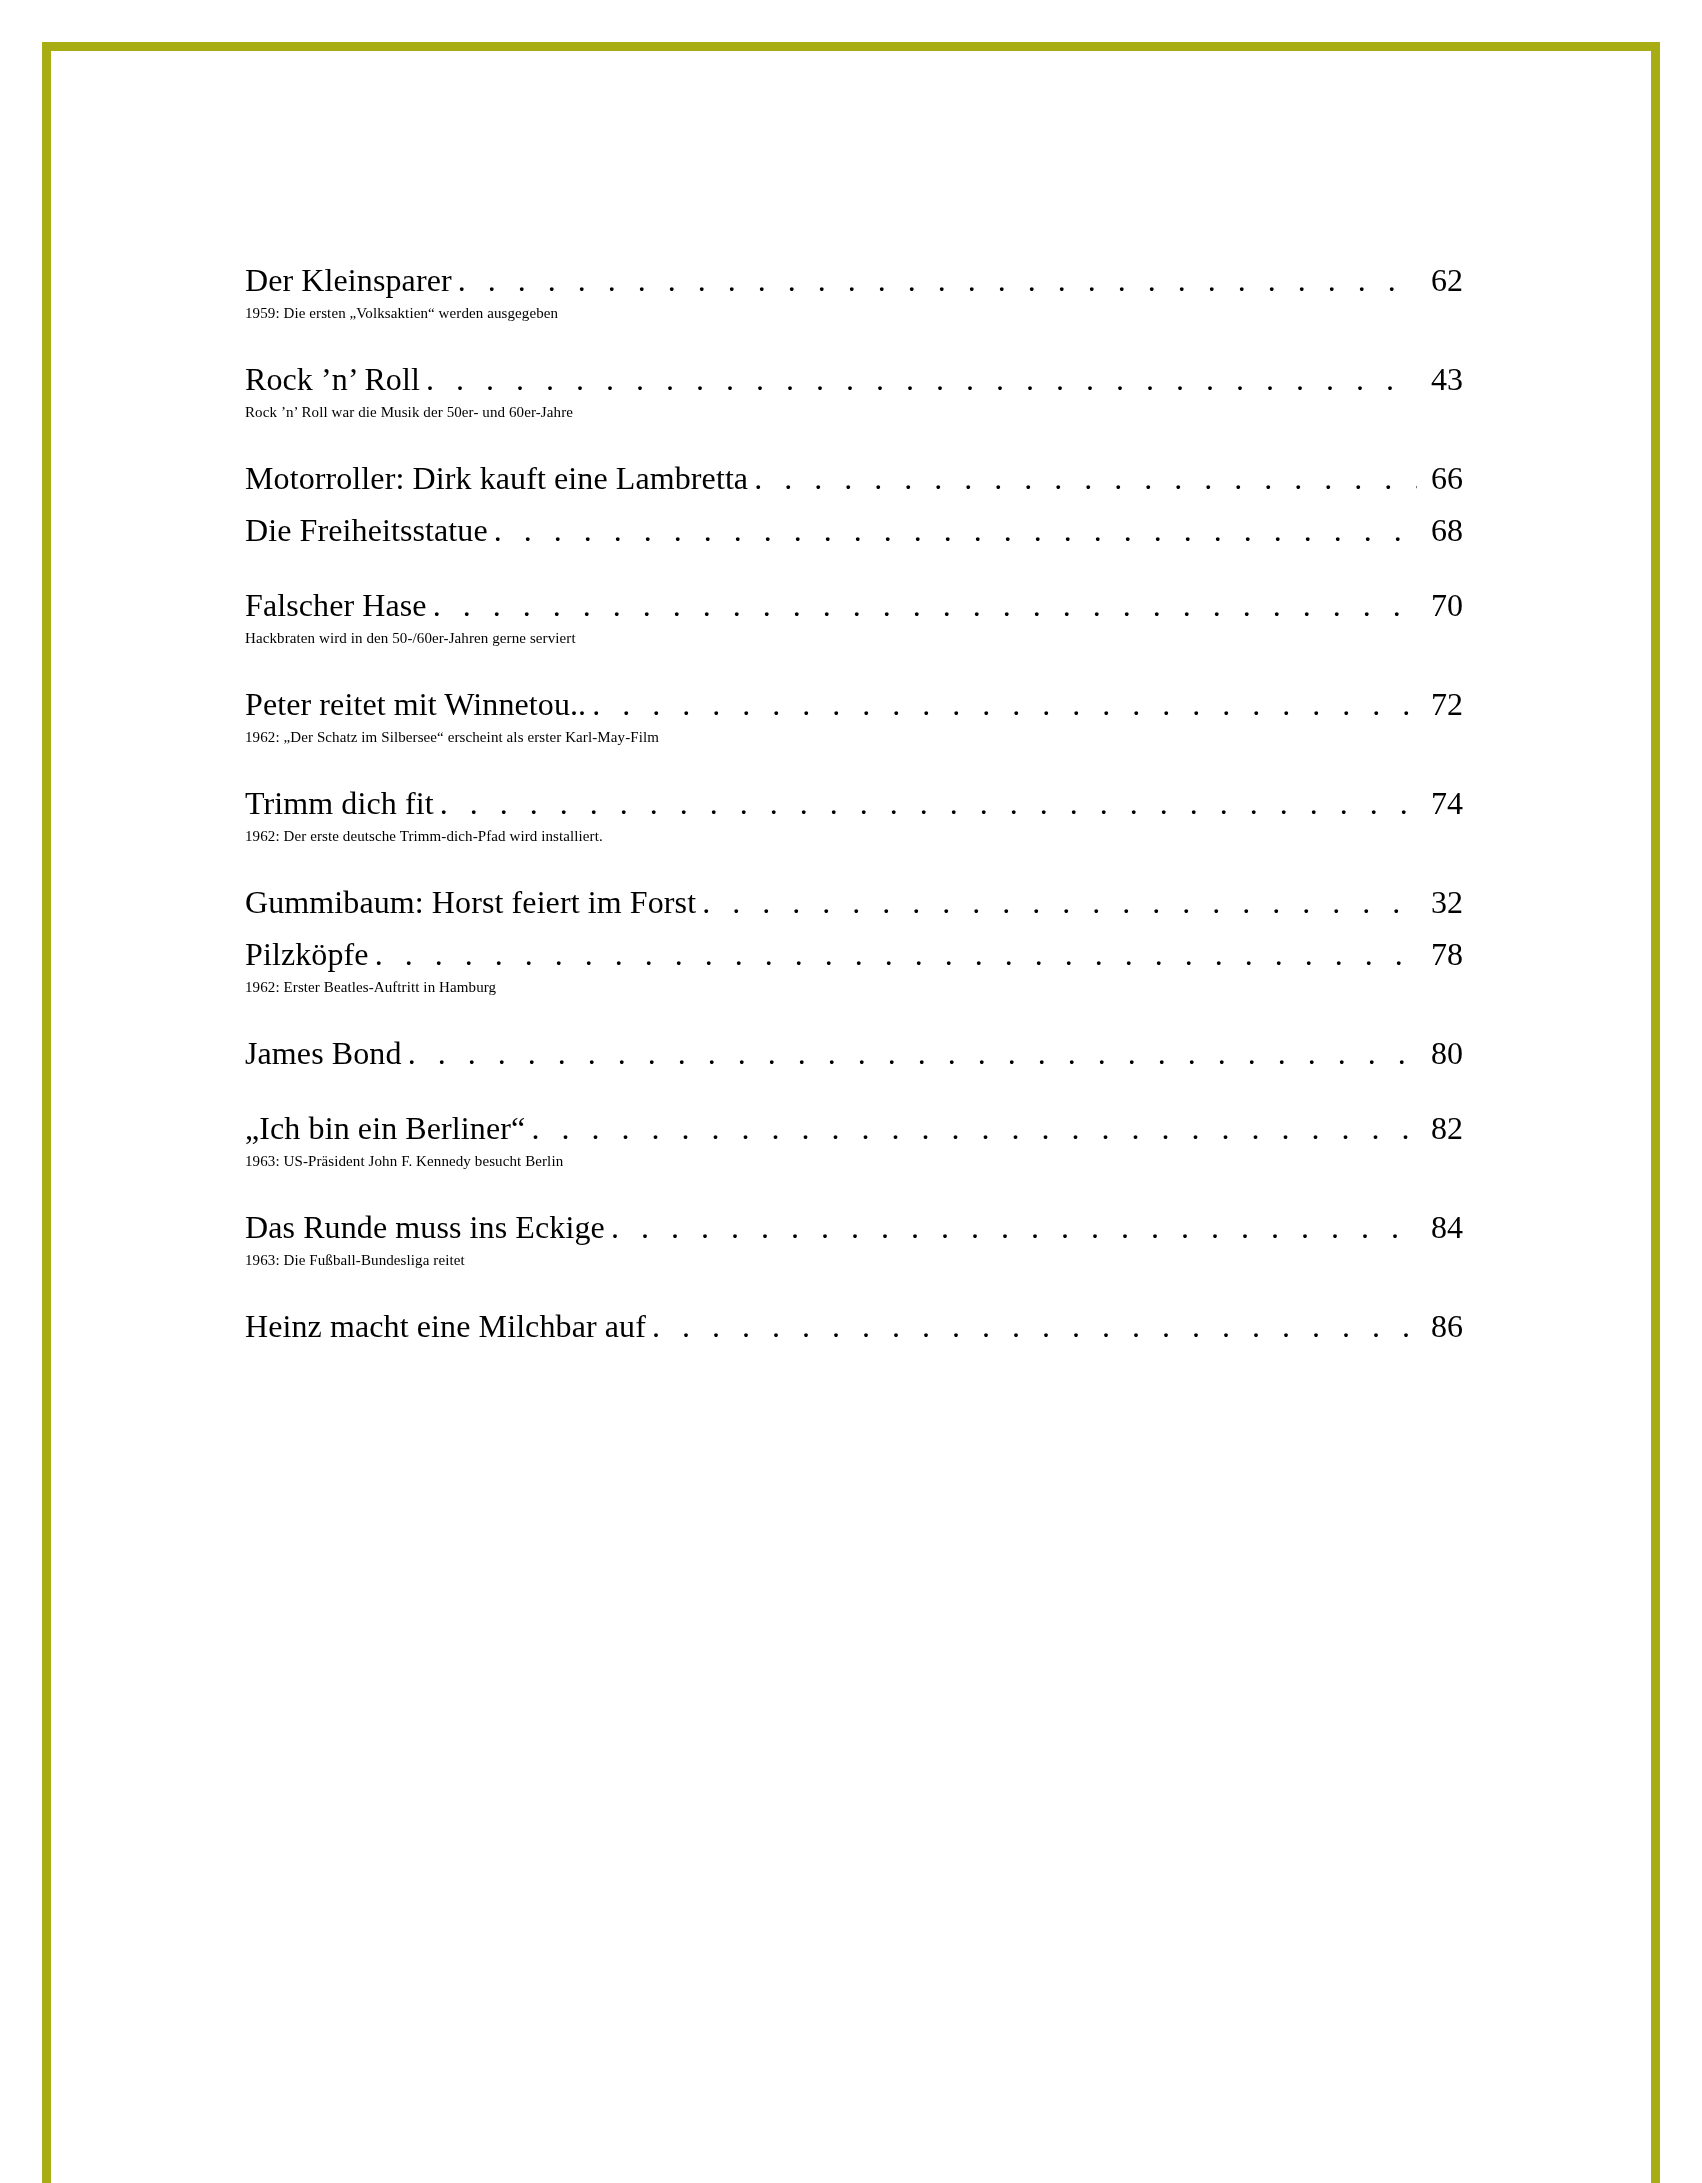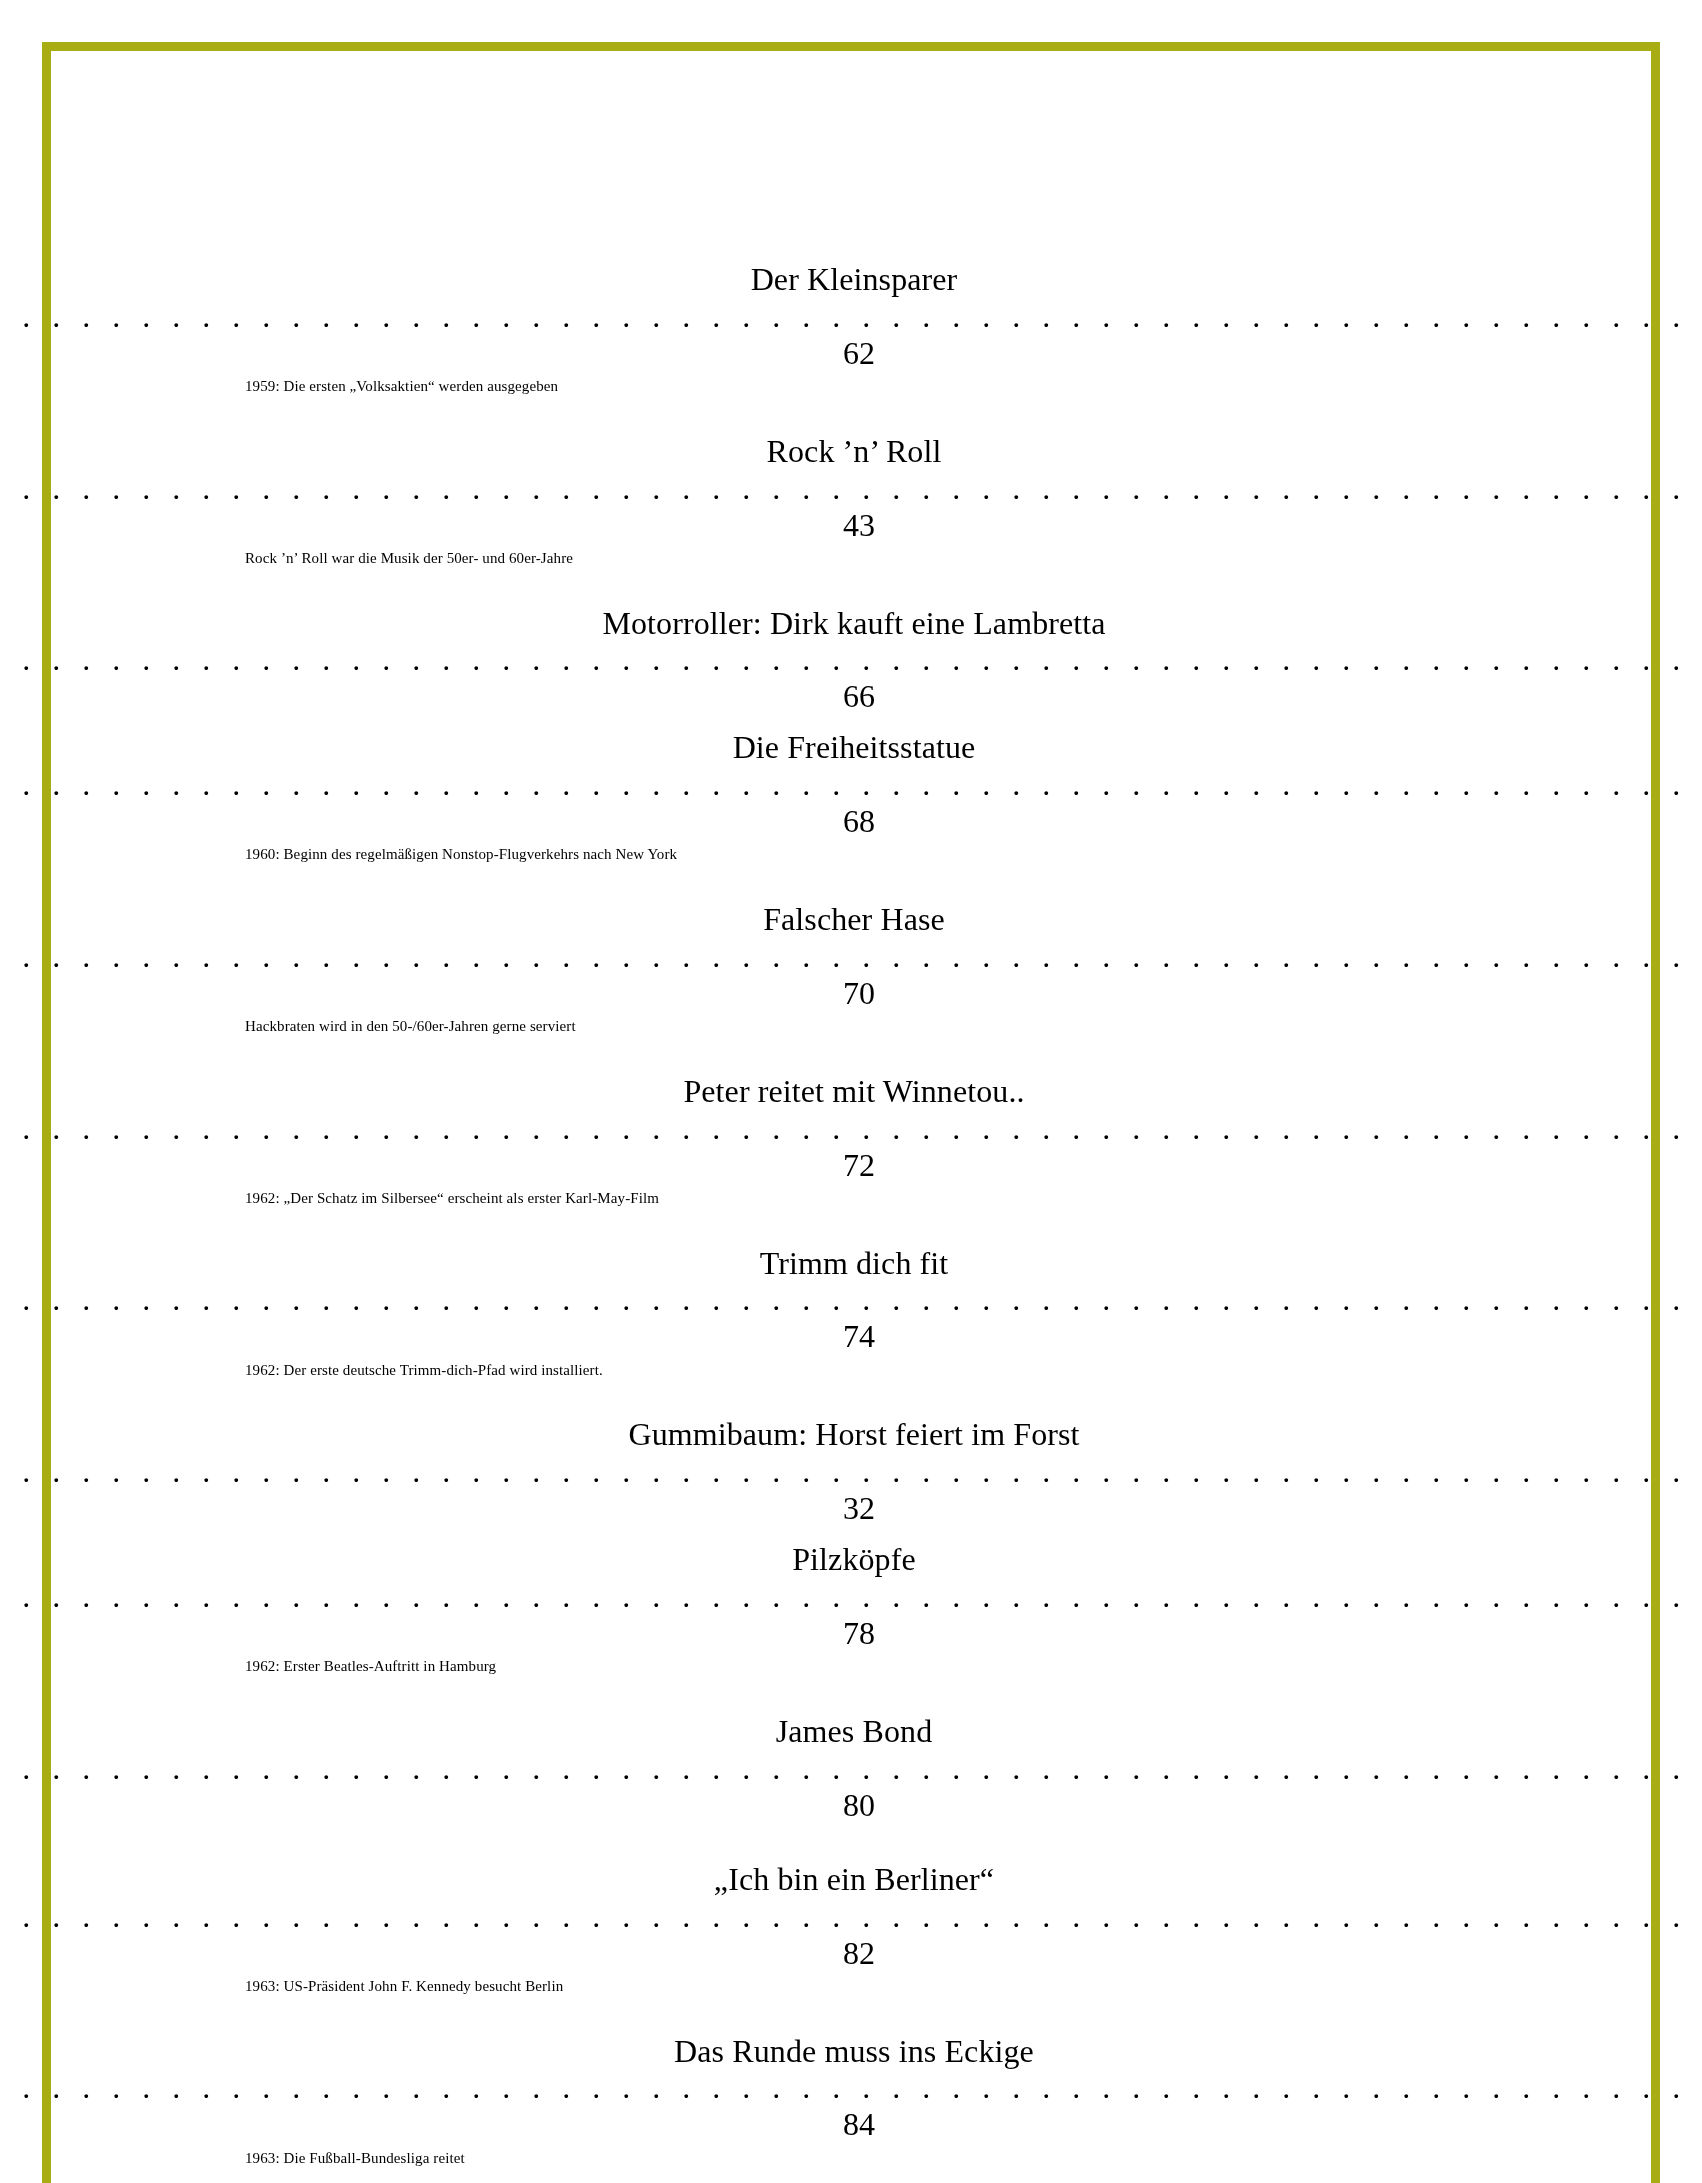--- a/index.html
+++ b/index.html
@@ -36,24 +36,23 @@
     left: 245px;
     top: 262px;
     width: 1218px;
     box-sizing: border-box;
   }
   .toc-entry {
     margin-bottom: 0;
   }
   .entry-line {
     display: flex;
-    align-items: center;
+    align-items: flex-end;
     width: 100%;
     white-space: nowrap;
-    flex-direction: column;
   }
   .entry-title {
     font-family: "Liberation Serif", serif;
     font-size: 32px;
     line-height: 1.12;
     letter-spacing: 0.1px;
     flex: 0 0 auto;
   }
   .dots {
     flex: 1 1 auto;
@@ -118,21 +117,20 @@
       </div>
     </div>
     <div class="gap-small"></div>
 
     <div class="toc-entry">
       <div class="entry-line">
         <span class="entry-title">Die Freiheitsstatue</span>
         <span class="dots">. . . . . . . . . . . . . . . . . . . . . . . . . . . . . . . . . . . . . . . . . . . . . . . . . . . . . . . . . .</span>
         <span class="entry-page">68</span>
       </div>
-      <div class="entry-sub">1960: Beginn des regelmäßigen Nonstop-Flugverkehrs nach New York</div>
     </div>
     <div class="gap-large"></div>
 
     <div class="toc-entry">
       <div class="entry-line">
         <span class="entry-title">Falscher Hase</span>
         <span class="dots">. . . . . . . . . . . . . . . . . . . . . . . . . . . . . . . . . . . . . . . . . . . . . . . . . . . . . . . . . .</span>
         <span class="entry-page">70</span>
       </div>
       <div class="entry-sub">Hackbraten wird in den 50-/60er-Jahren gerne serviert</div>

